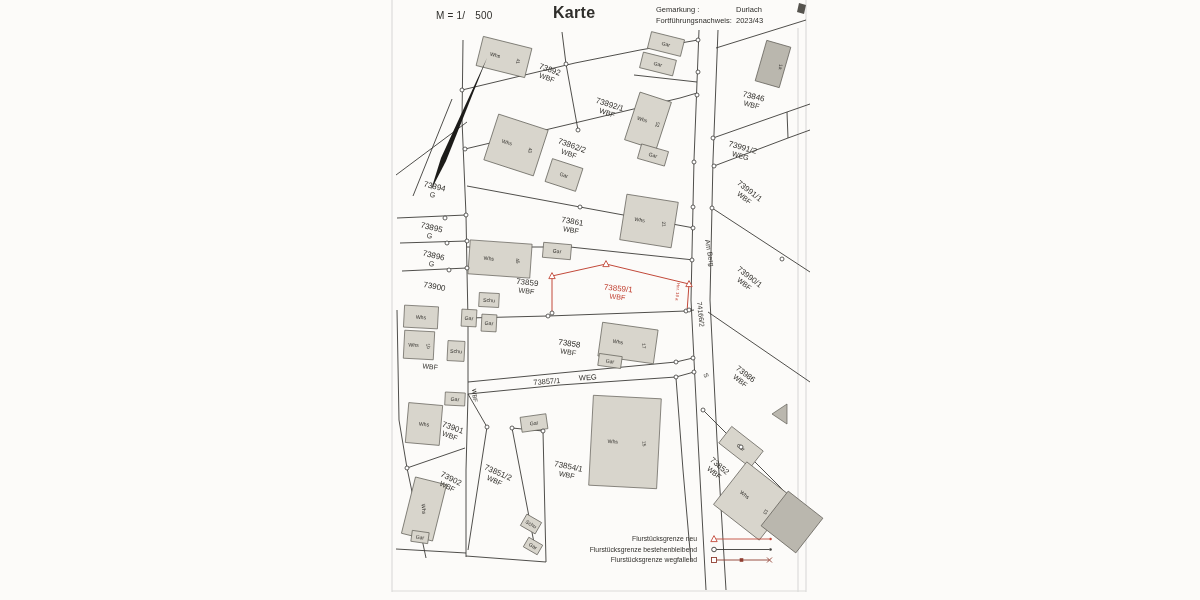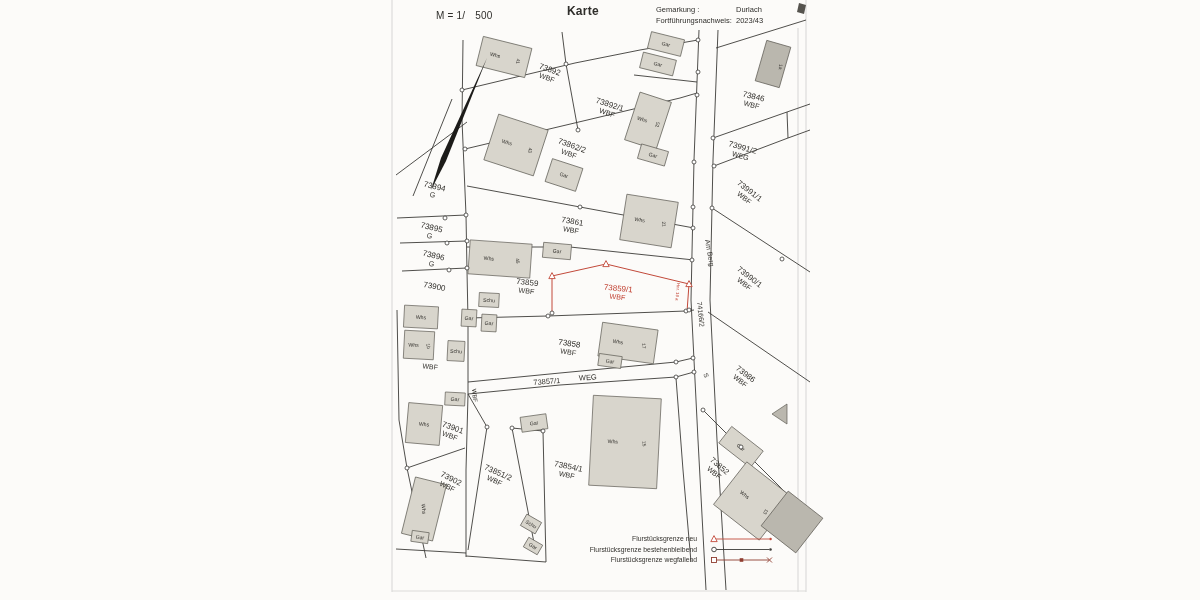--- a/index.html
+++ b/index.html
@@ -1,21 +1,21 @@
 <!DOCTYPE html>
 <html><head>
 <meta charset="utf-8">
 <style>
   html,body{margin:0;padding:0;background:#fcfbf9;width:1200px;height:600px;overflow:hidden;}
   .page{position:relative;width:1200px;height:600px;font-family:"Liberation Sans","DejaVu Sans",sans-serif;color:#2f2e2b;}
   svg{position:absolute;left:0;top:0;}
   .hdr{position:absolute;top:0;left:0;width:1200px;height:30px;z-index:5;}
   .hdr .scale{position:absolute;left:436px;top:10px;font-size:10px;letter-spacing:.2px;}
   .hdr .scale b{font-weight:normal;margin-left:10px;}
-  .hdr .title{position:absolute;left:553px;top:4px;width:60px;text-align:center;font-size:12px;font-weight:bold;letter-spacing:.3px;}
+  .hdr .title{position:absolute;left:553px;top:4px;width:60px;text-align:left;font-size:16px;font-weight:bold;letter-spacing:.3px;}
   .hdr .fields{position:absolute;left:656px;top:4px;font-size:7.5px;line-height:11px;}
   .hdr .frow{display:flex;}
   .hdr .flabel{width:80px;}
   .hdr .fvalue{width:60px;}
 </style>
 </head>
 <body>
 
 <div class="page">
   <div class="hdr">

